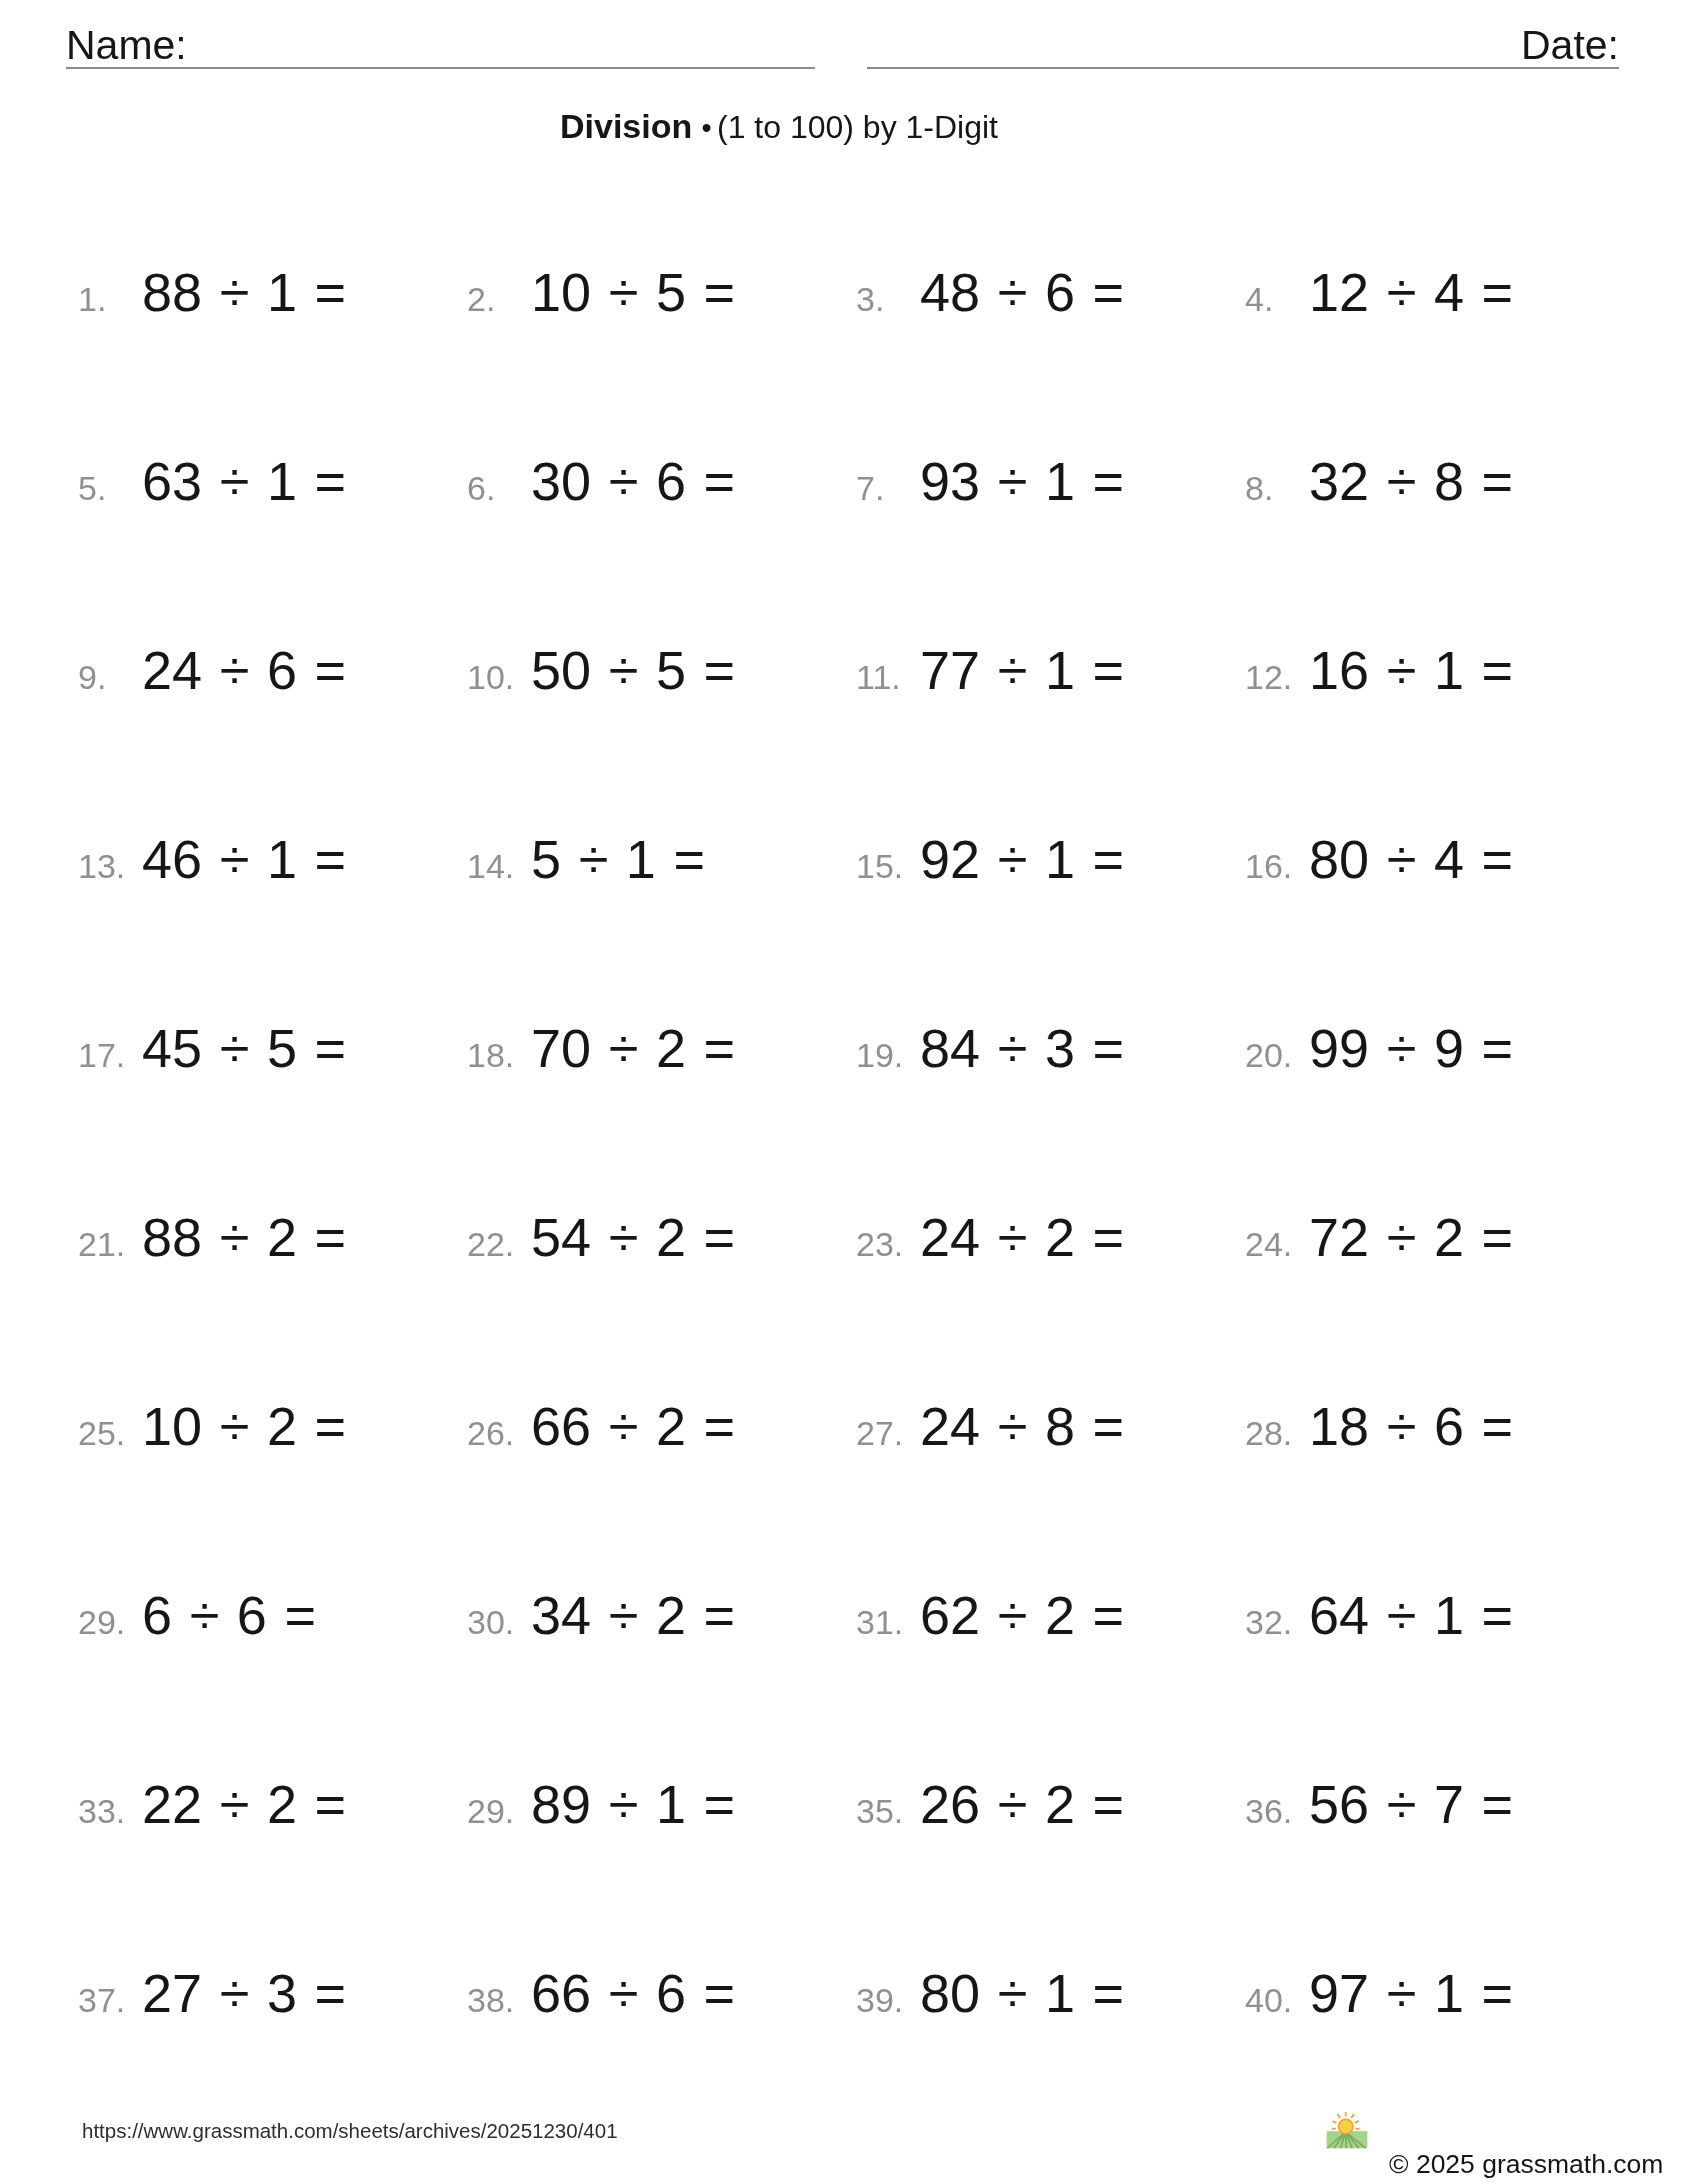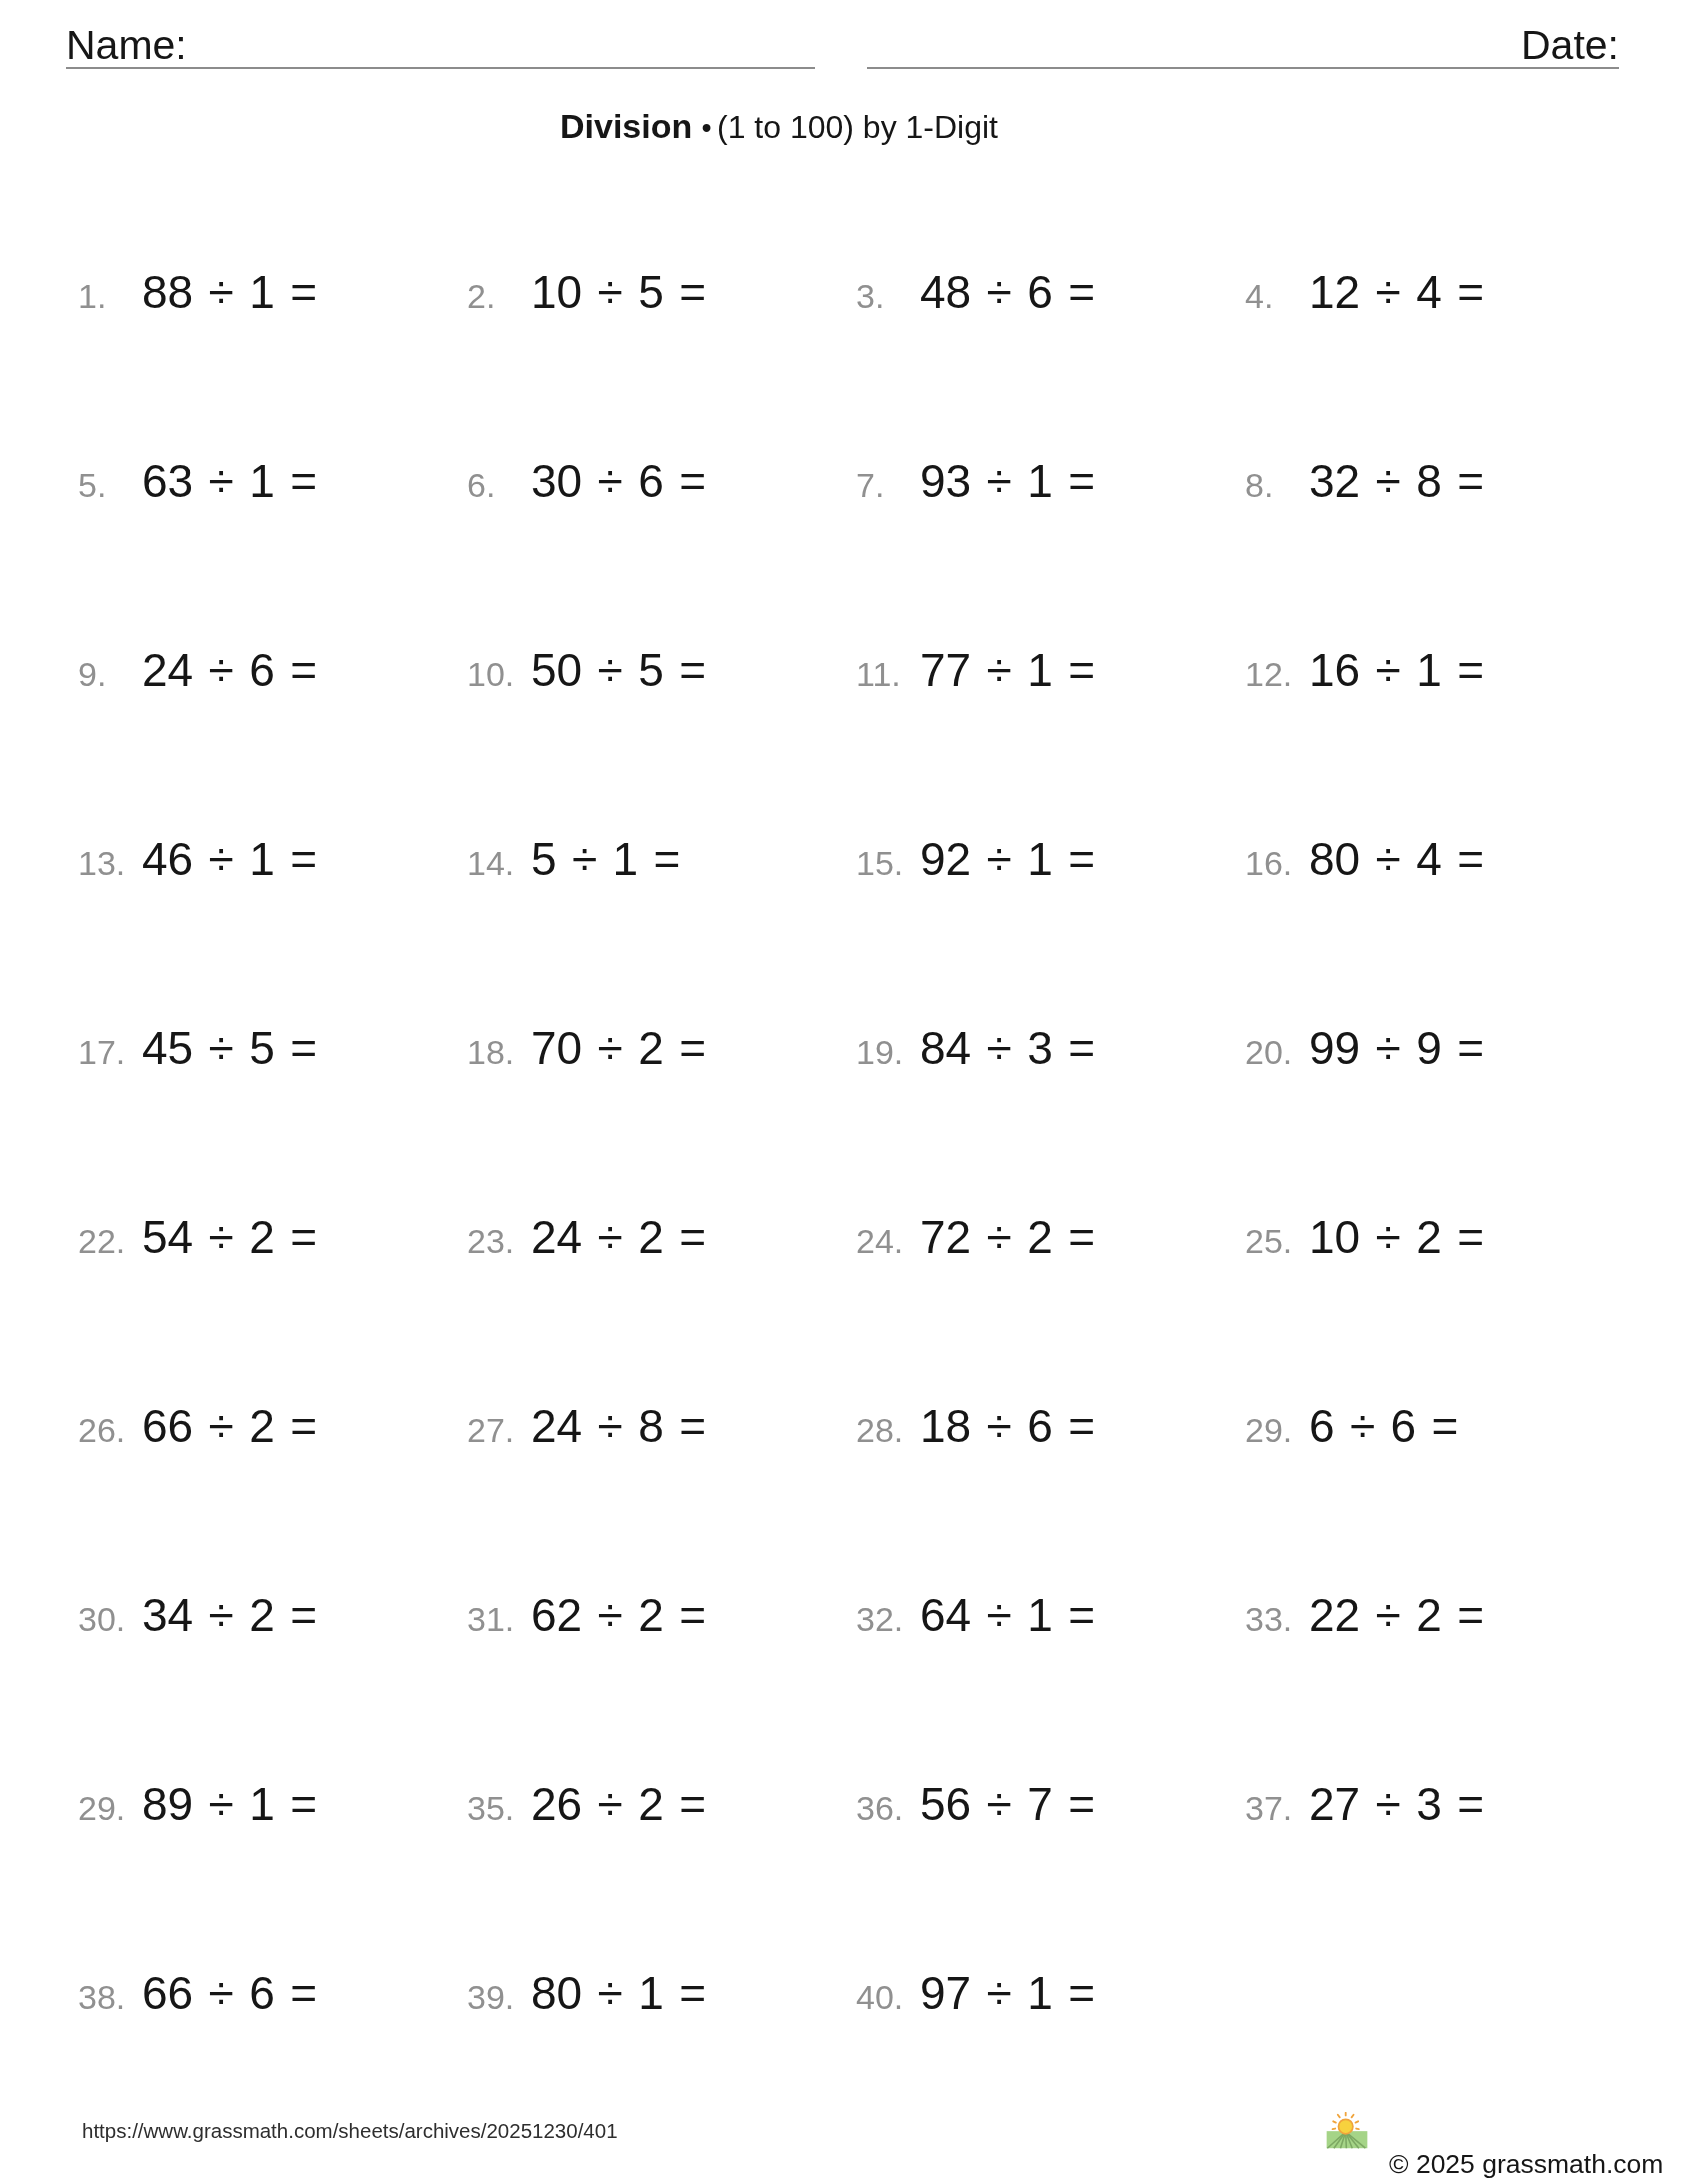--- a/index.html
+++ b/index.html
@@ -64,21 +64,21 @@
     align-items: baseline;
   }
   .pnum {
     flex: none;
     width: 64px;
     padding-left: 12px;
     font-size: 34px;
     color: var(--number-gray, #909090);
   }
   .pexpr {
-    font-size: 46px;
+    font-size: 54px;
     line-height: 49px;
     color: var(--text, #161616);
     white-space: pre;
     word-spacing: 2.6px;
   }
 
   
   .footer-url {
     position: absolute;
     left: 82px;
@@ -201,20 +201,24 @@
         <span class="pnum">18.</span>
         <span class="pexpr">70 ÷ 2 =</span>
       </div>
       <div class="problem">
         <span class="pnum">19.</span>
         <span class="pexpr">84 ÷ 3 =</span>
       </div>
       <div class="problem">
         <span class="pnum">20.</span>
         <span class="pexpr">99 ÷ 9 =</span>
+      </div>
+      <div class="problem">
+        <span class="pnum">21.</span>
+        <span class="pexpr">88 ÷ 2 =</span>
       </div>
       <div class="problem">
         <span class="pnum">22.</span>
         <span class="pexpr">54 ÷ 2 =</span>
       </div>
       <div class="problem">
         <span class="pnum">23.</span>
         <span class="pexpr">24 ÷ 2 =</span>
       </div>
       <div class="problem">

